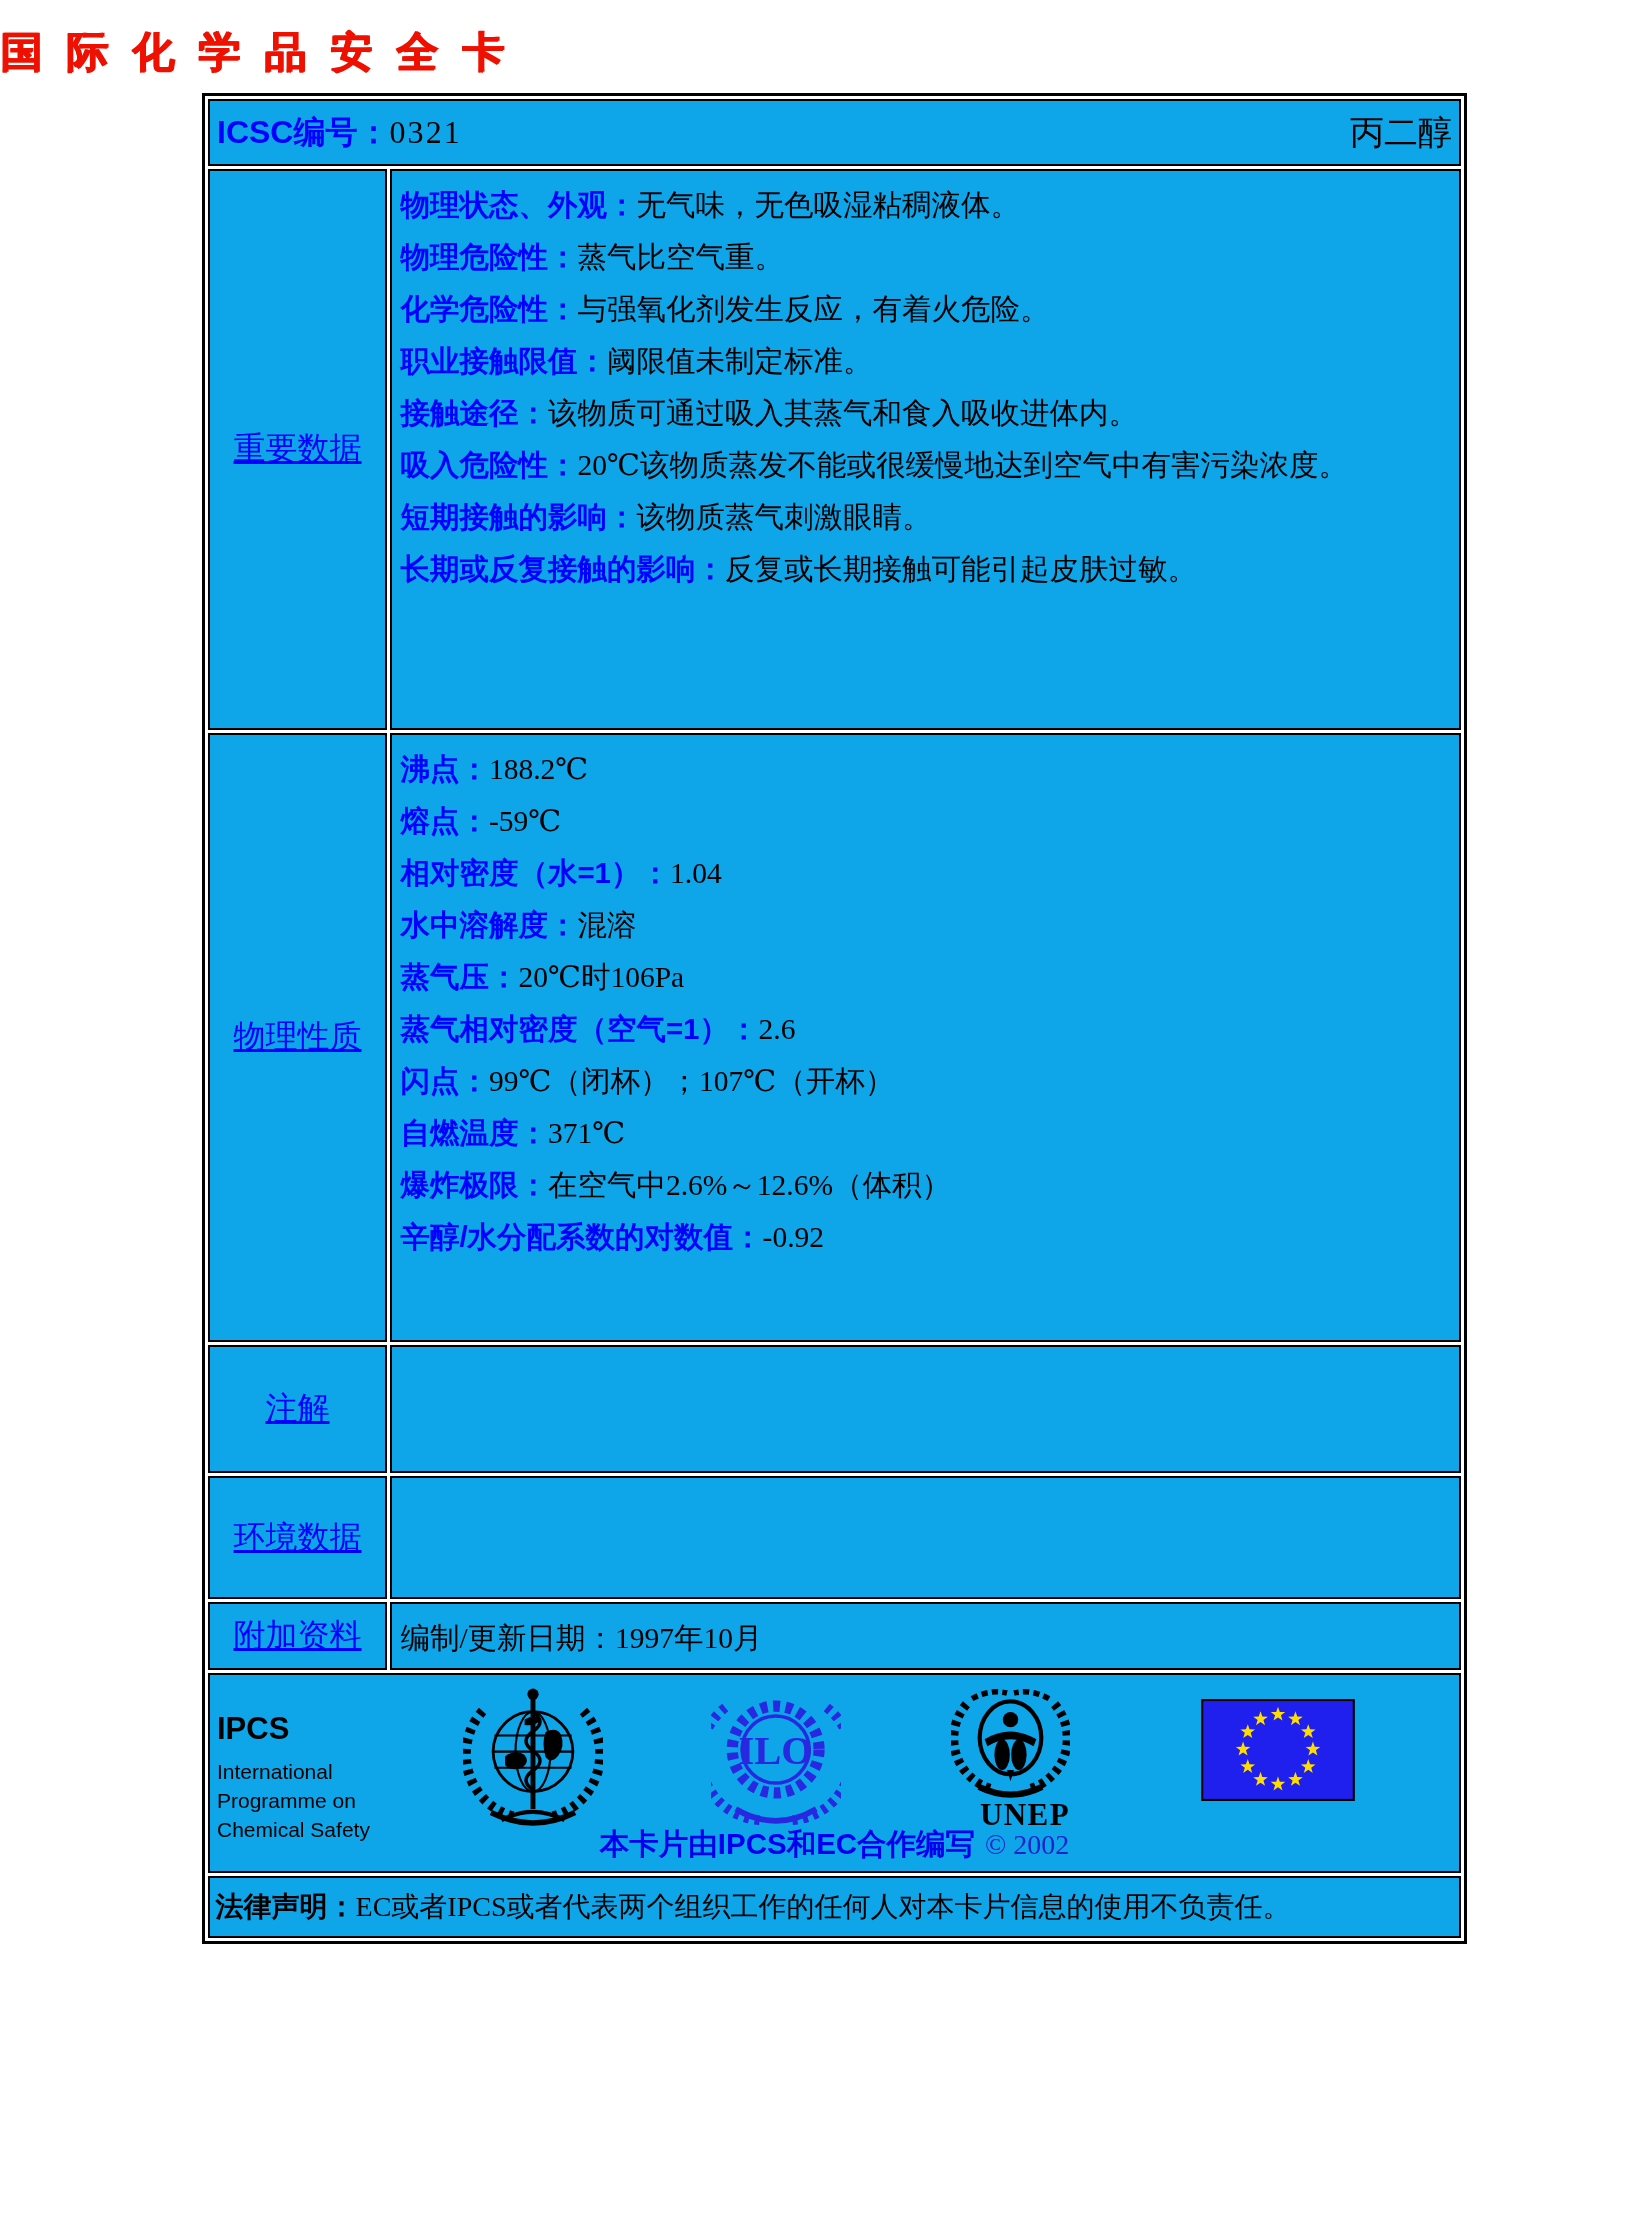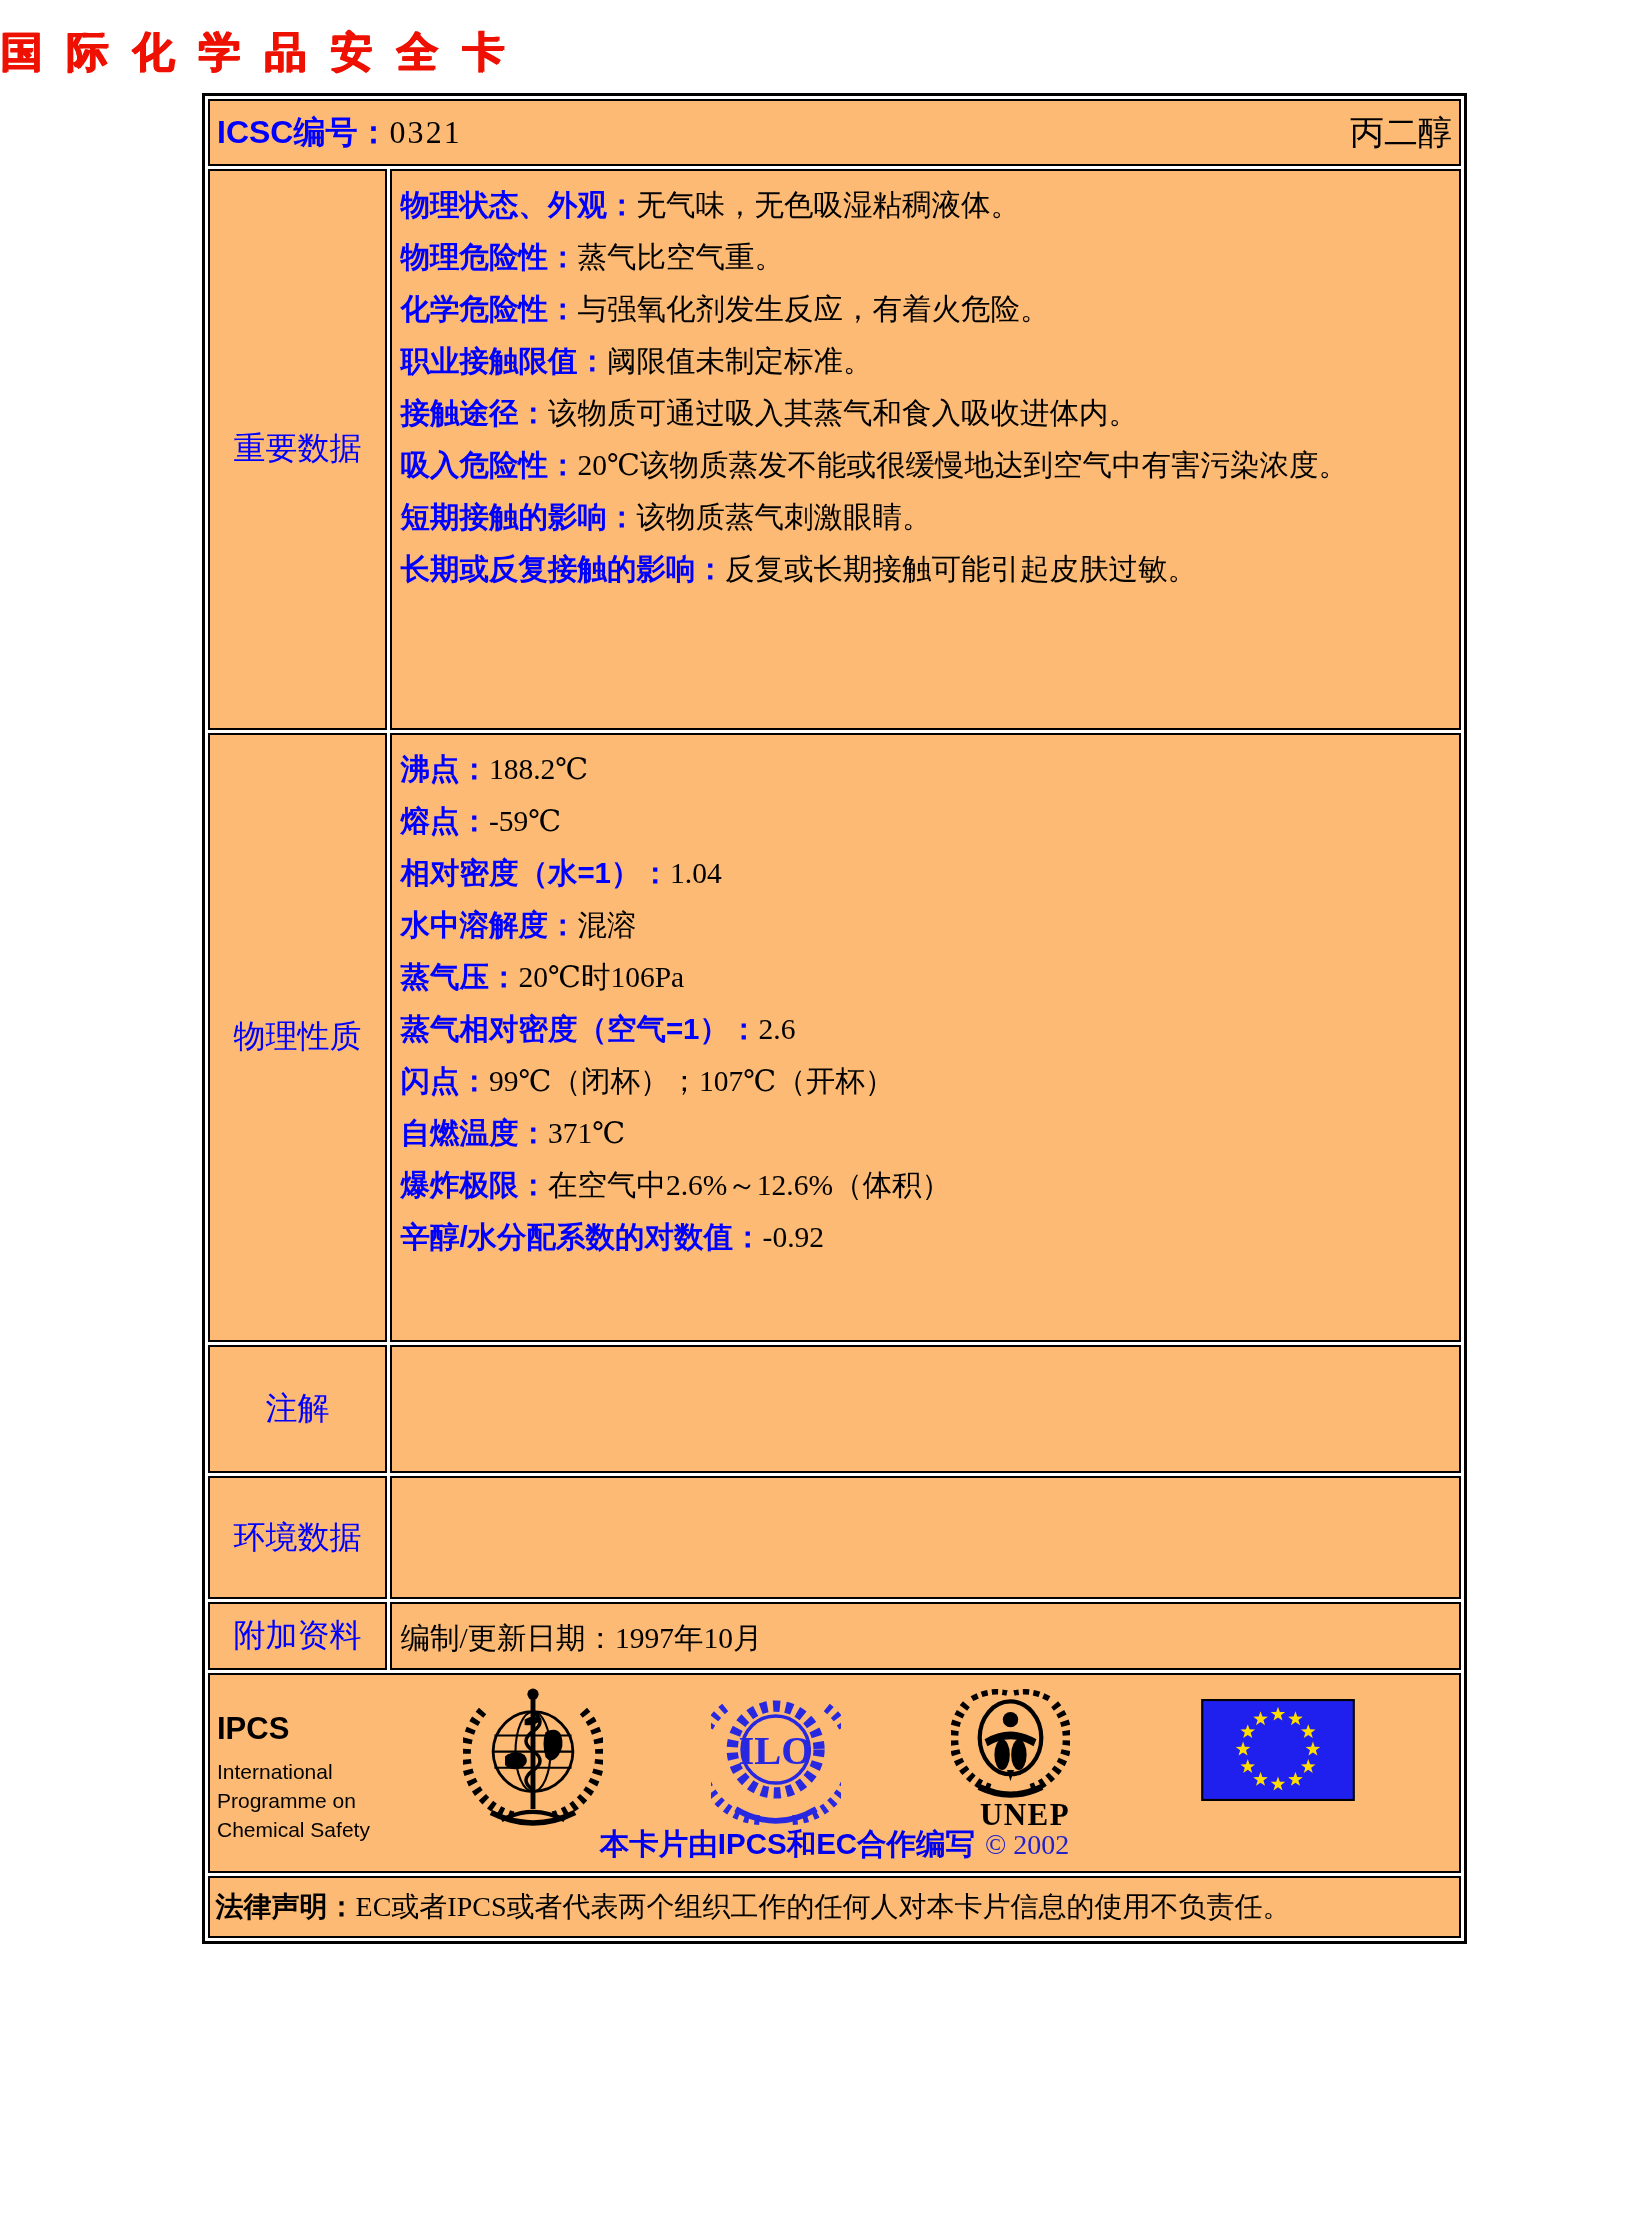--- a/index.html
+++ b/index.html
@@ -25,28 +25,29 @@
     position: absolute;
     left: 202px; top: 93px;
   }
   table.card-table {
     border-collapse: separate;
     border-spacing: 3.5px;
     border: 3.5px solid #000;
     width: 1265px;
     background: #fff;
   }
-  td { border: 2.1px solid #000; background: #fdba74; }
+  td { border: 2.1px solid #000; background: #0ea5e9; }
   td.label-cell {
     width: 173px;
     text-align: center;
     vertical-align: middle;
     color: #0000ff;
     font-family: "Liberation Sans", "DejaVu Sans", sans-serif;
     font-size: 32px;
+    text-decoration: underline;
   }
   td.content-cell {
     vertical-align: top;
     padding: 8.4px 8.4px 4.2px 8.4px;
     font-size: 29.5px;
     line-height: 51px;
     color: #000;
     margin-left: 16px;
   }
   .header-cell {

